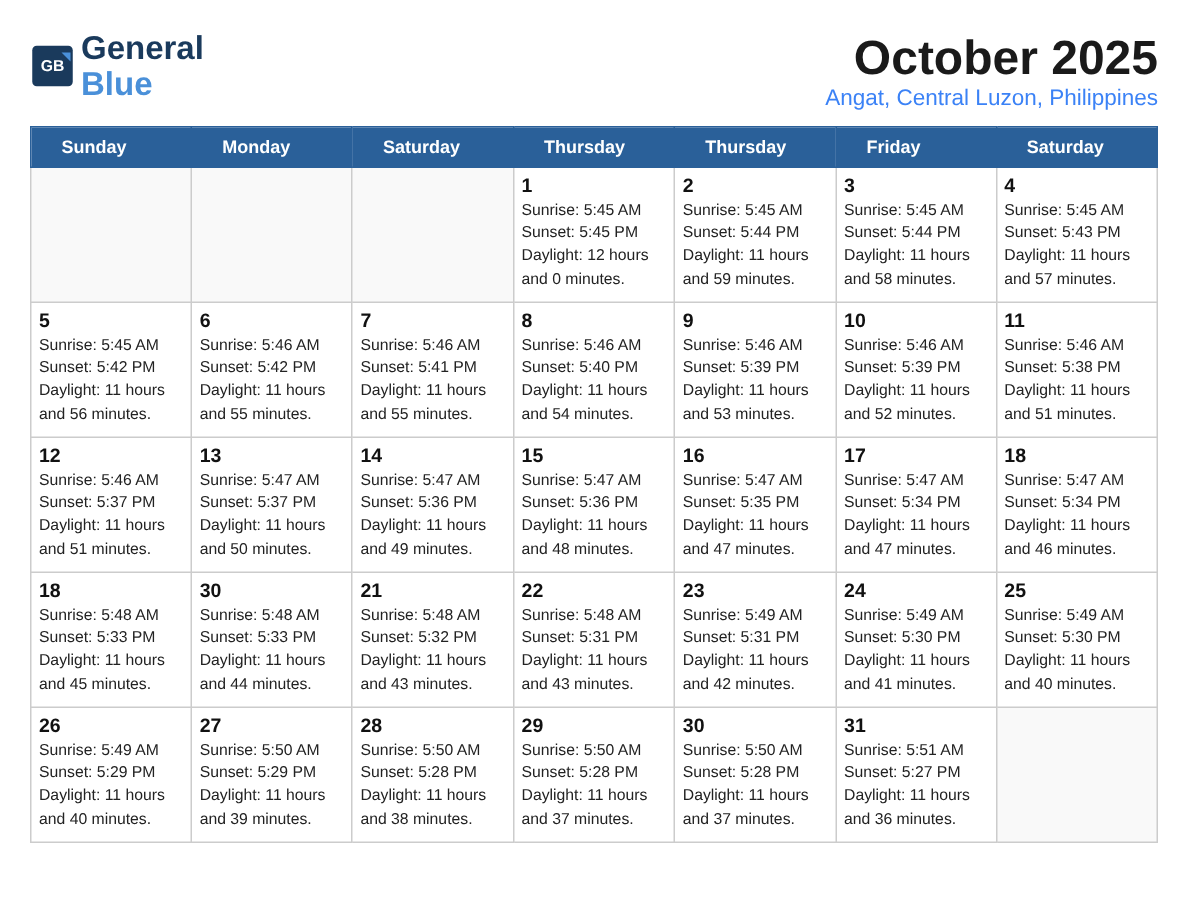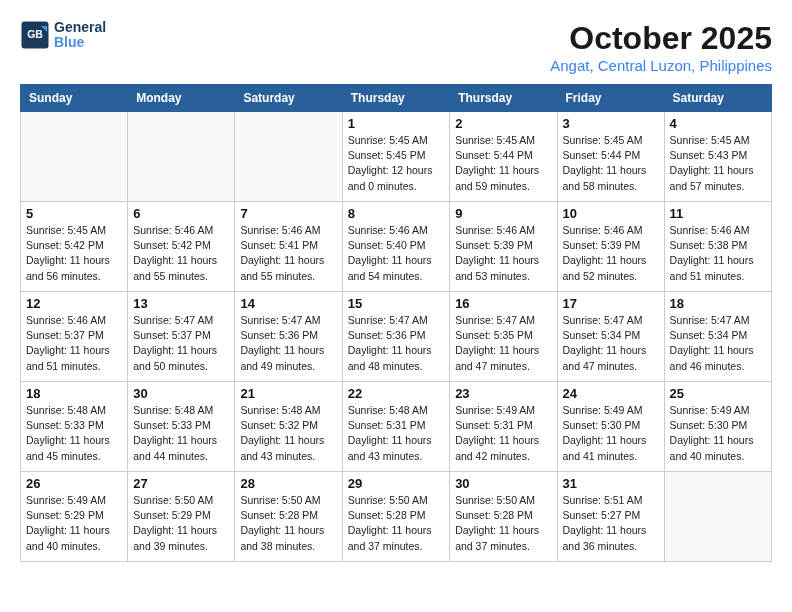--- a/index.html
+++ b/index.html
@@ -14,21 +14,21 @@
       display: flex;
       justify-content: space-between;
       align-items: flex-start;
       margin-bottom: 10px;
     }
     .logo {
       display: flex;
       align-items: center;
     }
     .logo-text {
-      font-size: 14px;
+      font-size: 22px;
       font-weight: bold;
       color: #1a3a5c;
       line-height: 1.1;
     }
     .logo-text span {
       color: #4a90d9;
     }
     .logo-icon {
       width: 30px;
       height: 30px;
@@ -48,21 +48,21 @@
     }
     .calendar {
       width: 100%;
       border-collapse: collapse;
       font-size: 11px;
     }
     .calendar th {
       background: #2a6099;
       color: #fff;
       text-align: left;
-      padding: 6px 8px;
+      padding: 6px 20px;
       font-size: 12px;
       border: 1px solid #2a6099;
     }
     .calendar td {
       border: 1px solid #ccc;
       vertical-align: top;
       padding: 4px 5px;
       width: 108px;
       min-height: 80px;
       height: 90px;

